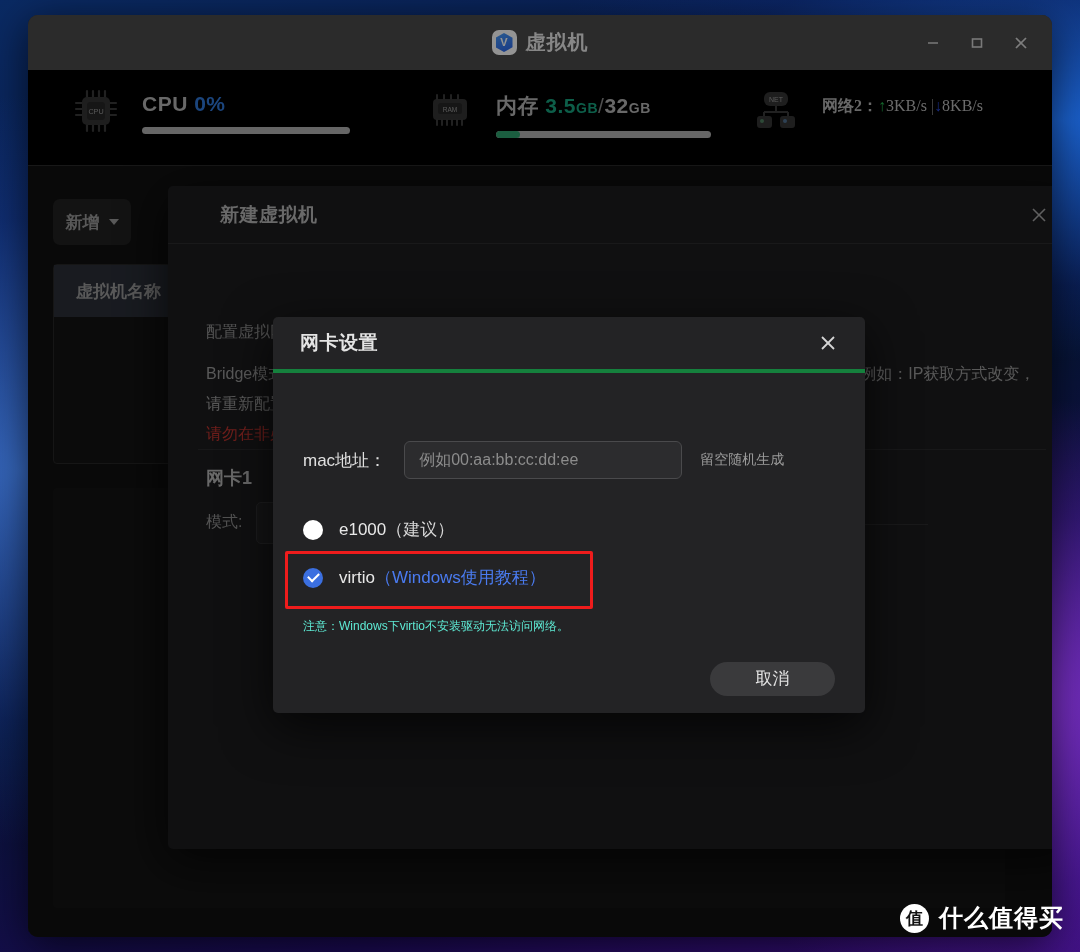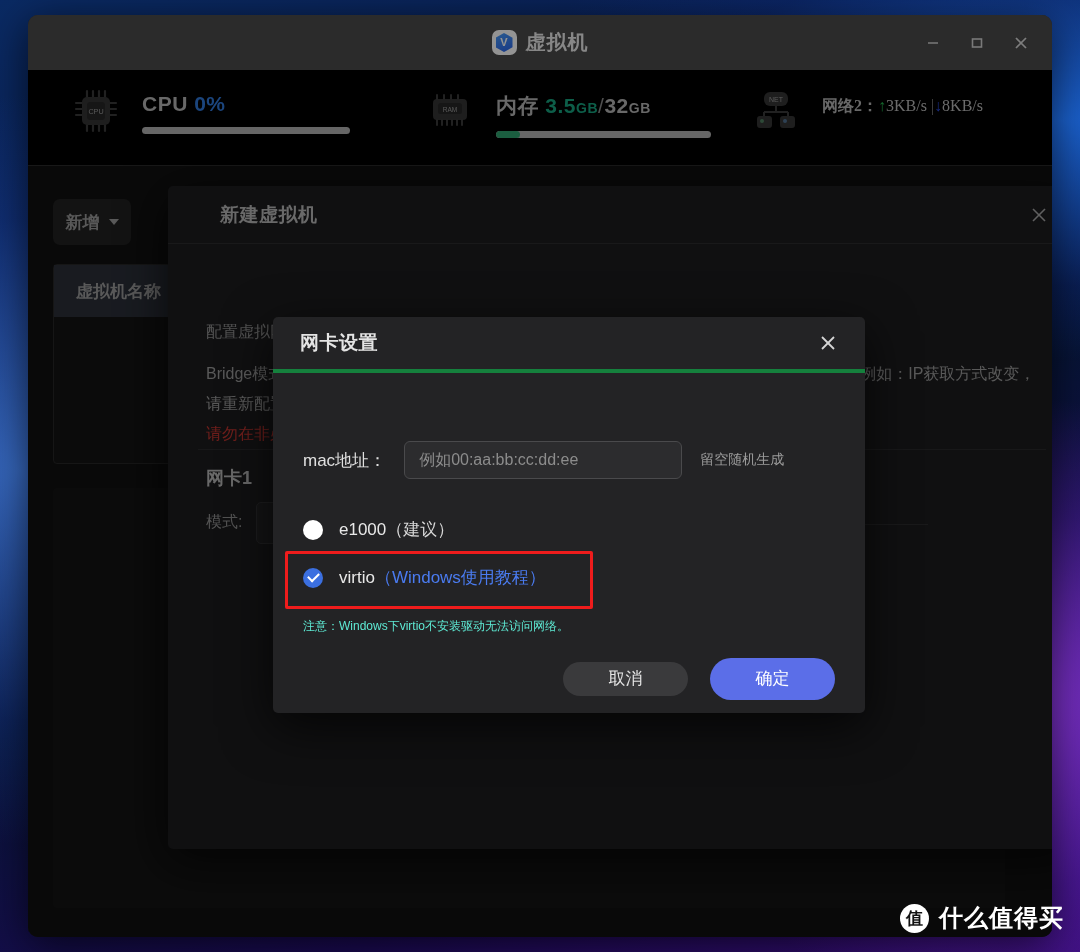--- a/index.html
+++ b/index.html
@@ -687,23 +687,20 @@
 
         <div id="highlight-box"></div>
 
         <div id="inner-note">注意：Windows下virtio不安装驱动无法访问网络。</div>
       </div>
 
       <div id="inner-footer">
         <div class="pill" id="btn-cancel">
           <span>取消</span>
         </div>
-        <div class="pill" id="btn-ok">
-          <span>确定</span>
-        </div>
       </div>
     </div>
 
   </div>
 
   <div id="watermark">
     <span id="wm-badge">值</span>
     <span id="wm-text">什么值得买</span>
   </div>
 

